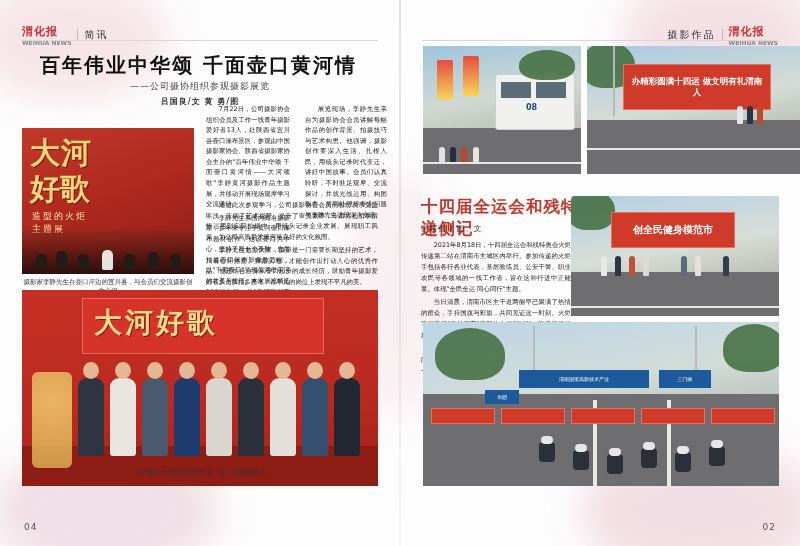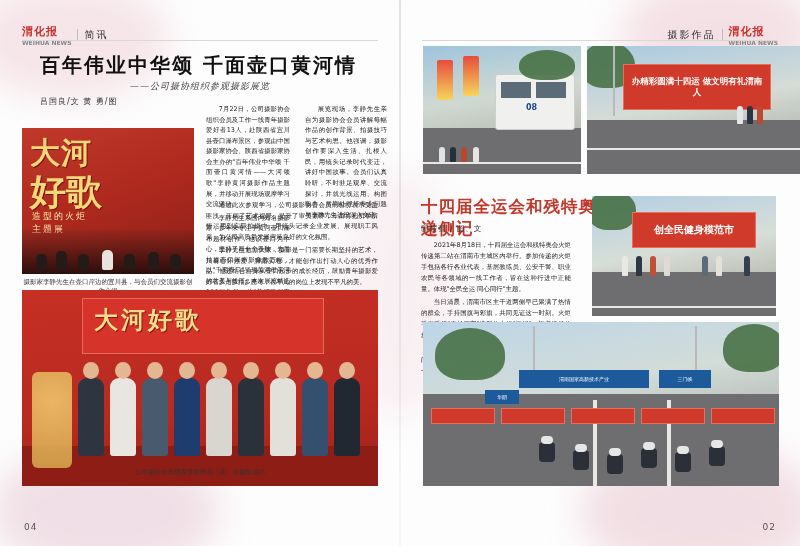--- a/index.html
+++ b/index.html
@@ -43,53 +43,53 @@
   
   .L{position:absolute;left:0;top:0;width:399px;height:546px;}
   .R{position:absolute;left:401px;top:0;width:399px;height:546px;}
 
   .title-main{
     position:absolute;left:40px;top:52px;width:320px;
     font-size:20px;font-weight:bold;color:#111;letter-spacing:2px;
   }
   .title-sub{
     position:absolute;left:60px;top:80px;width:280px;text-align:center;
-    font-size:9px;color:#444;letter-spacing:1px;font-style:italic;
+    font-size:9px;color:#444;letter-spacing:1px;
   }
   .byline{
-    position:absolute;left:40px;top:96px;width:320px;
-    font-size:8px;color:#333;letter-spacing:1px;
+    position:absolute;left:40px;top:96px;width:320px;text-align:center;
+    font-size:8px;color:#333;letter-spacing:1px;font-weight:bold;
   }
 
   .col{position:absolute;font-size:6.4px;line-height:1.65;color:#222;text-align:justify;}
   .col p{margin:0 0 3px 0;text-indent:2em;}
 
   .photo{position:absolute;background:#ccc;overflow:hidden;}
   .cap{position:absolute;font-size:6.5px;color:#333;text-align:center;}
 
   
   .ph1{left:22px;top:128px;width:172px;height:146px;
     background:linear-gradient(160deg,#c0392b 0%,#b02a1f 45%,#8d1f17 100%);}
   .ph1 .big{
     position:absolute;left:8px;top:10px;font-size:30px;font-weight:bold;color:#f5d87a;
     text-shadow:1px 1px 0 #7a1109;letter-spacing:1px;line-height:1;
   }
-  .ph1 .big2{position:absolute;left:8px;top:46px;font-size:36px;font-weight:bold;color:#f5d87a;
+  .ph1 .big2{position:absolute;left:8px;top:46px;font-size:30px;font-weight:bold;color:#f5d87a;
     text-shadow:1px 1px 0 #7a1109;line-height:1;}
   .ph1 .sm{position:absolute;left:10px;top:82px;font-size:9px;color:#ffe9a8;letter-spacing:2px;}
   .ph1 .sm2{position:absolute;left:10px;top:95px;font-size:9px;color:#ffe9a8;letter-spacing:2px;}
   .ph1 .crowd{position:absolute;left:0;bottom:0;width:100%;height:44px;
     background:linear-gradient(to top,rgba(20,10,10,.82),rgba(120,40,30,.25));}
   .ph1 .head{position:absolute;bottom:4px;width:11px;height:16px;border-radius:5px 5px 2px 2px;background:#241a18;}
 
   
   .ph2{left:22px;top:290px;width:356px;height:196px;
     background:linear-gradient(175deg,#c62f24 0%,#b82a20 60%,#9d2118 100%);}
   .ph2 .banner{position:absolute;left:60px;top:8px;width:240px;height:54px;background:#d6342a;border:1px solid #ea6a5a;}
-  .ph2 .bantxt{position:absolute;left:72px;top:14px;font-size:24px;font-weight:bold;color:#f7dc8b;letter-spacing:3px;text-shadow:1px 1px 0 #7e150d;}
+  .ph2 .bantxt{position:absolute;left:72px;top:14px;font-size:28px;font-weight:bold;color:#f7dc8b;letter-spacing:3px;text-shadow:1px 1px 0 #7e150d;}
   .ph2 .floor{position:absolute;left:0;bottom:0;width:100%;height:40px;background:#8e1d16;}
   .ph2 .person{position:absolute;bottom:30px;width:26px;height:78px;border-radius:9px 9px 3px 3px;}
   .ph2 .hd{position:absolute;top:-16px;left:5px;width:16px;height:17px;border-radius:50%;background:#e4b793;}
   .ph2 .wreath{position:absolute;left:10px;bottom:18px;width:40px;height:96px;
     background:radial-gradient(circle at 50% 30%,#f0c36d,#d4a24a);border-radius:6px;opacity:.9;}
 
   .cap1{left:22px;top:278px;width:172px;}
   .cap2{left:22px;top:468px;width:356px;}
 
   .pg{position:absolute;bottom:14px;font-size:9px;color:#555;letter-spacing:1px;margin-top:48px;}
@@ -99,21 +99,21 @@
   
   .r-title{
     position:absolute;left:20px;top:196px;width:250px;
     font-size:16.5px;font-weight:bold;color:#c0392b;letter-spacing:1px;
   }
   .r-byline{position:absolute;left:20px;top:224px;font-size:7.5px;color:#333;letter-spacing:1px;}
 
   
   .rp1{left:22px;top:46px;width:158px;height:128px;background:linear-gradient(170deg,#9fc4dd 0%,#cfd9d2 40%,#a9a49b 100%);}
   .rp2{left:186px;top:46px;width:224px;height:128px;background:linear-gradient(170deg,#a8c9e2 0%,#d5dcd6 45%,#9d9d95 100%);}
-  .rp3{left:191px;top:196px;width:184px;height:120px;background:linear-gradient(170deg,#b3cfe4 0%,#d7ded7 45%,#a3a199 100%);}
+  .rp3{left:170px;top:196px;width:208px;height:120px;background:linear-gradient(170deg,#b3cfe4 0%,#d7ded7 45%,#a3a199 100%);}
   .rp4{left:22px;top:322px;width:356px;height:164px;background:linear-gradient(170deg,#bcd5e8 0%,#d2dcd8 40%,#9b9992 100%);}
 
   .redsign{position:absolute;background:#cf3a2b;border:1px solid #eb6d5c;color:#fff;
     display:flex;align-items:center;justify-content:center;text-align:center;line-height:1.25;
     font-weight:bold;}
   .road{position:absolute;left:0;bottom:0;width:100%;background:#6e6e70;}
   .laneline{position:absolute;background:#e8e8e4;}
   .tree{position:absolute;border-radius:50% 50% 40% 40%;background:#3f6b3c;opacity:.85;}
   .pole{position:absolute;width:2px;background:#b9b9b9;}
   .moto{position:absolute;width:16px;height:20px;border-radius:4px;background:#2a2f38;}

